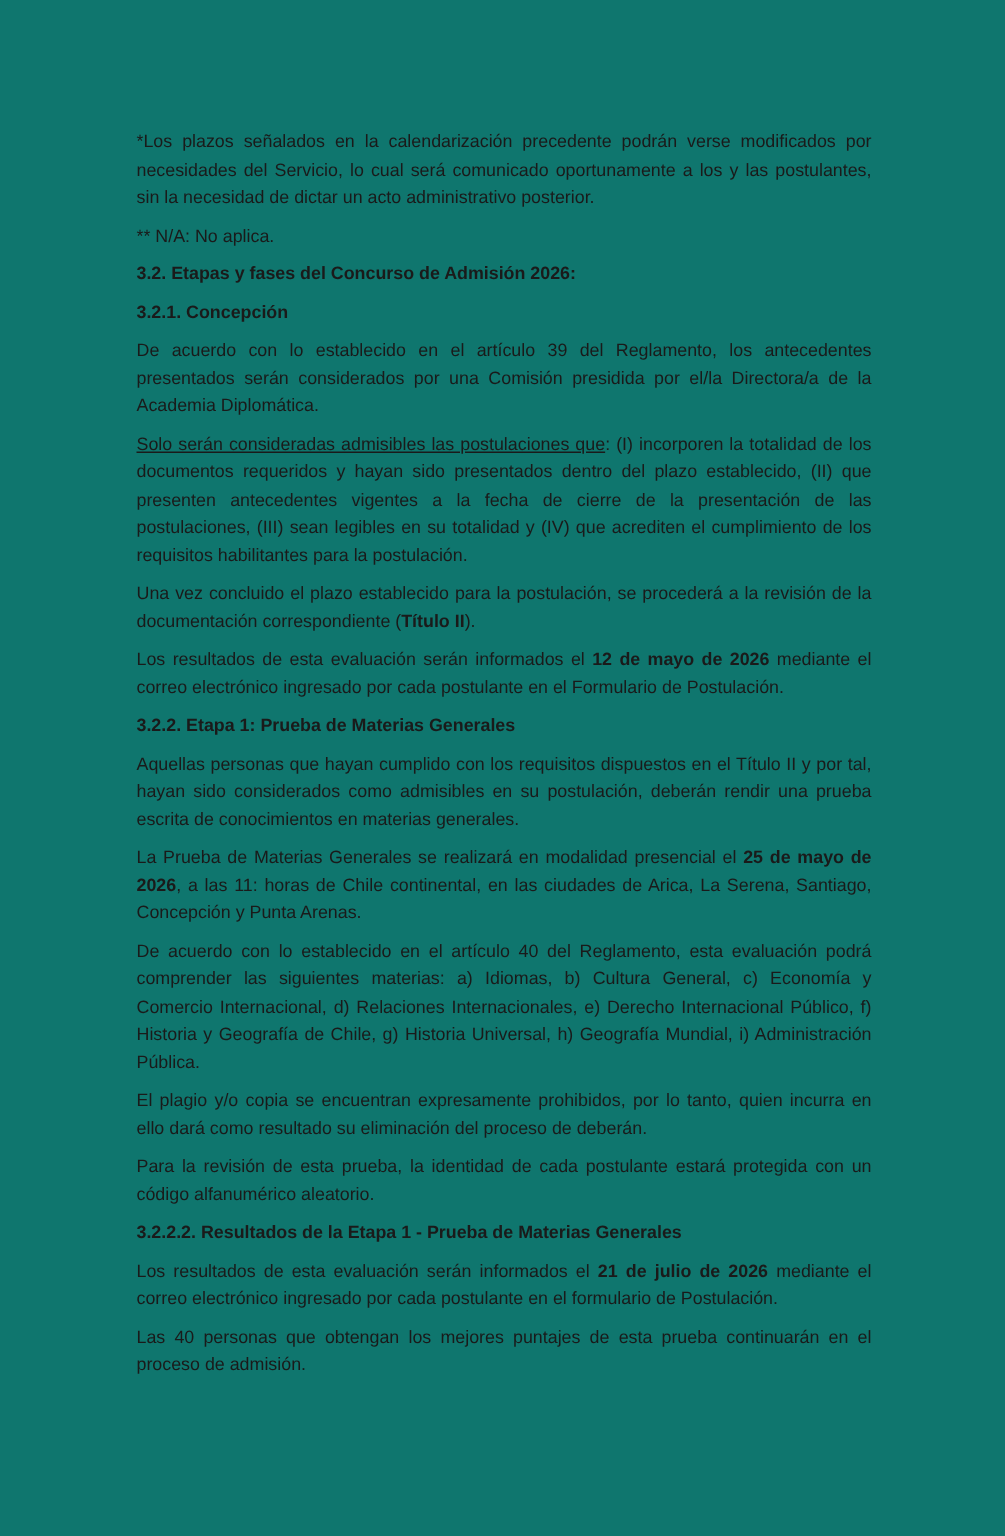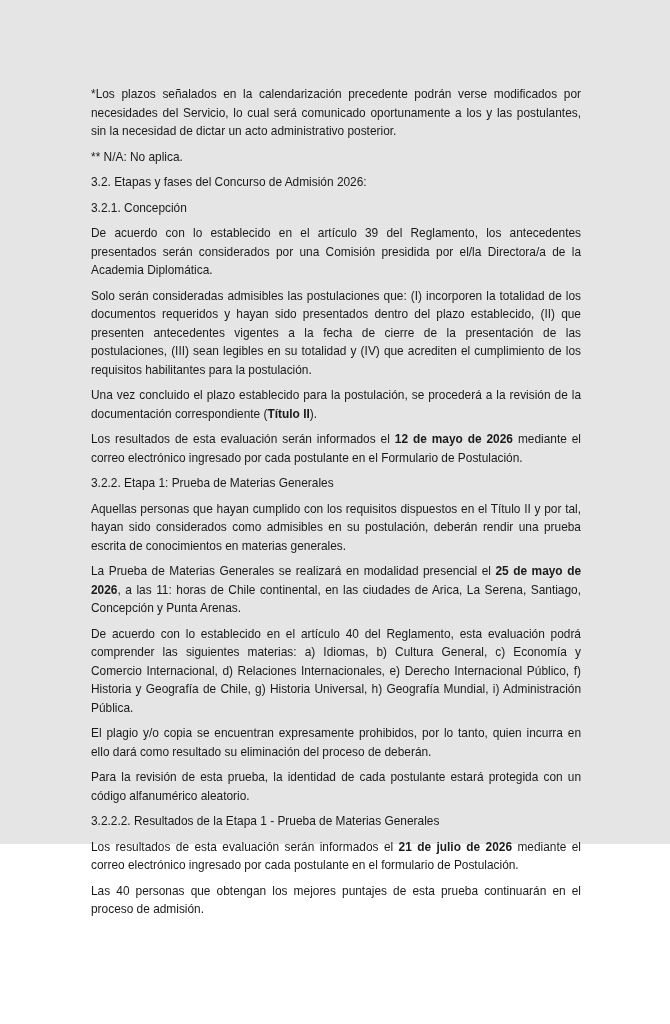--- a/index.html
+++ b/index.html
@@ -9,39 +9,39 @@
     background: #ffffff;
   }
   body {
     width: 670px;
     height: 1024px;
     overflow: hidden;
     font-family: "Liberation Sans", "DejaVu Sans", sans-serif;
   }
   .page {
     width: 670px;
-    height: 844px;
-    background: #e5e5e5;
+    height: 1024px;
+    background: #0f766e;
     padding: 85px 89px 0 91px;
   }
   .para, .heading {
     margin: 0 0 7px 0;
     font-size: 11.9px;
     line-height: 18.5px;
     color: #1a1a1a;
   }
   .para {
     text-align: justify;
   }
   .heading {
-    font-weight: 400;
+    font-weight: 700;
     text-align: left;
   }
   .b { font-weight: 700; }
-  .u { }
+  .u { text-decoration: underline; }
 </style>
 </head>
 <body>
 
 <div class="page">
 
   <p class="para"><span>*Los plazos señalados en la calendarización precedente podrán verse modificados por necesidades del Servicio, lo cual será comunicado oportunamente a los y las postulantes, sin la necesidad de dictar un acto administrativo posterior.</span></p>
 
   <p class="para"><span>** N/A: No aplica.</span></p>
 

